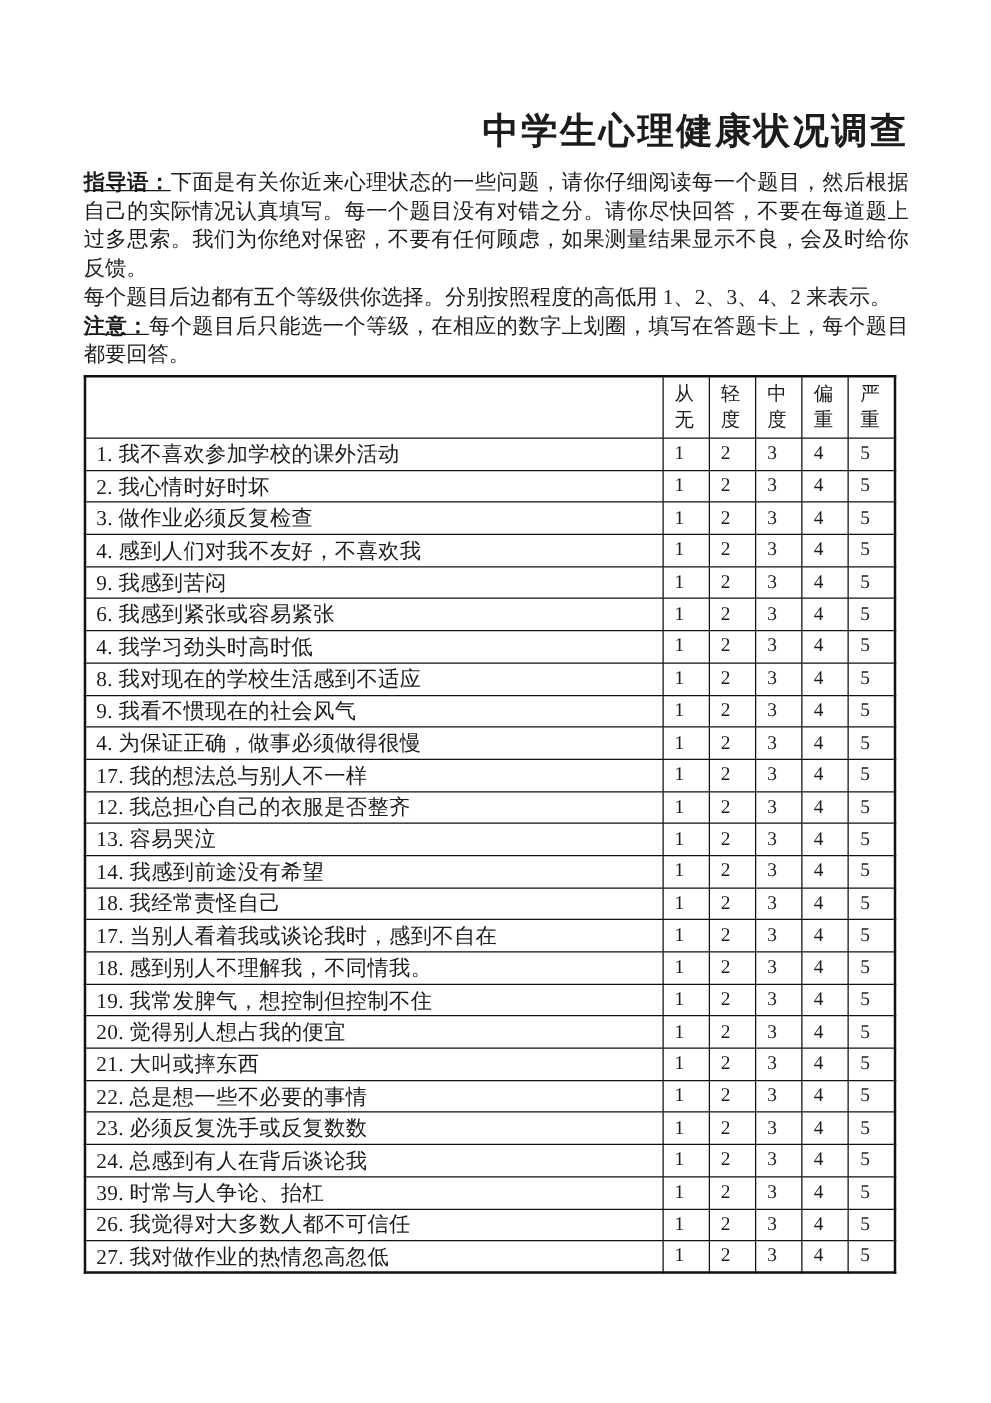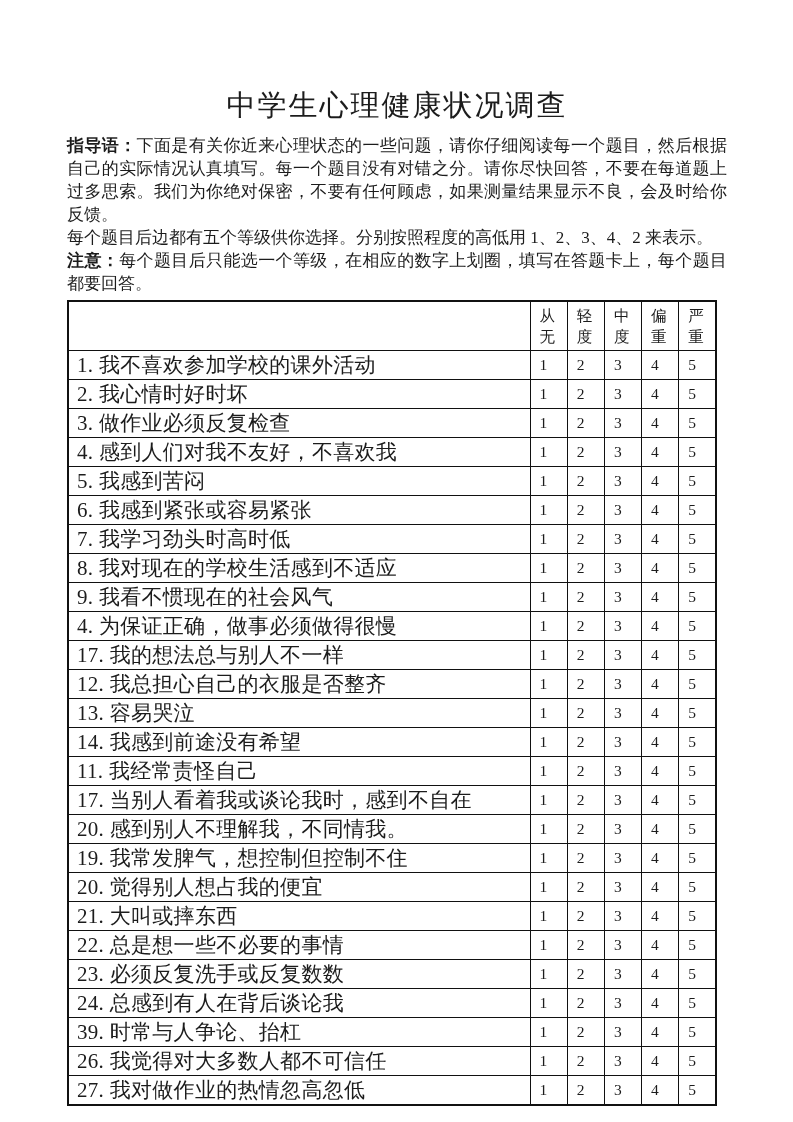--- a/index.html
+++ b/index.html
@@ -18,33 +18,34 @@
     box-sizing: border-box;
     width: 793px;
     height: 1122px;
     padding: 86px 66px 0 67px;
   }
   .doc-title {
     width: 660px;
     margin: 0 0 10px 0;
     font-size: 29px;
     line-height: 38px;
-    font-weight: normal;
-    text-align: center;
+    font-weight: bold;
+    text-align: right;
     letter-spacing: 2px;
   }
   .para {
     width: 660px;
     margin: 0;
     font-size: 17px;
     line-height: 23px;
     text-align: justify;
   }
   .para b {
     font-weight: bold;
+    text-decoration: underline;
   }
   table.survey {
     margin-top: 5px;
     width: 648px;
     border-collapse: collapse;
     table-layout: fixed;
     border: 2px solid #111111;
   }
   table.survey th, table.survey td {
     border: 1px solid #111111;
@@ -62,21 +63,21 @@
     font-size: 15.5px;
     line-height: 21px;
     white-space: pre-line;
   }
   th.q-head {
     height: 47px;
   }
   td.q-cell {
     height: 25.7px;
     padding: 0 2px 0 8px;
-    font-size: 21px;
+    font-size: 17px;
     letter-spacing: 0.3px;
     white-space: nowrap;
     overflow: hidden;
   }
   td.v-cell {
     height: 25.7px;
     padding: 0 0 0 9px;
     font-size: 15.5px;
     cursor: default;
   }
@@ -145,37 +146,37 @@
         </tr>
         <tr>
           <td class="q-cell">4. 感到人们对我不友好，不喜欢我</td>
           <td class="v-cell">1</td>
           <td class="v-cell">2</td>
           <td class="v-cell">3</td>
           <td class="v-cell">4</td>
           <td class="v-cell">5</td>
         </tr>
         <tr>
-          <td class="q-cell">5. 我感到苦闷</td>
+          <td class="q-cell">9. 我感到苦闷</td>
           <td class="v-cell">1</td>
           <td class="v-cell">2</td>
           <td class="v-cell">3</td>
           <td class="v-cell">4</td>
           <td class="v-cell">5</td>
         </tr>
         <tr>
           <td class="q-cell">6. 我感到紧张或容易紧张</td>
           <td class="v-cell">1</td>
           <td class="v-cell">2</td>
           <td class="v-cell">3</td>
           <td class="v-cell">4</td>
           <td class="v-cell">5</td>
         </tr>
         <tr>
-          <td class="q-cell">7. 我学习劲头时高时低</td>
+          <td class="q-cell">4. 我学习劲头时高时低</td>
           <td class="v-cell">1</td>
           <td class="v-cell">2</td>
           <td class="v-cell">3</td>
           <td class="v-cell">4</td>
           <td class="v-cell">5</td>
         </tr>
         <tr>
           <td class="q-cell">8. 我对现在的学校生活感到不适应</td>
           <td class="v-cell">1</td>
           <td class="v-cell">2</td>
@@ -225,37 +226,37 @@
         </tr>
         <tr>
           <td class="q-cell">14. 我感到前途没有希望</td>
           <td class="v-cell">1</td>
           <td class="v-cell">2</td>
           <td class="v-cell">3</td>
           <td class="v-cell">4</td>
           <td class="v-cell">5</td>
         </tr>
         <tr>
-          <td class="q-cell">11. 我经常责怪自己</td>
+          <td class="q-cell">18. 我经常责怪自己</td>
           <td class="v-cell">1</td>
           <td class="v-cell">2</td>
           <td class="v-cell">3</td>
           <td class="v-cell">4</td>
           <td class="v-cell">5</td>
         </tr>
         <tr>
           <td class="q-cell">17. 当别人看着我或谈论我时，感到不自在</td>
           <td class="v-cell">1</td>
           <td class="v-cell">2</td>
           <td class="v-cell">3</td>
           <td class="v-cell">4</td>
           <td class="v-cell">5</td>
         </tr>
         <tr>
-          <td class="q-cell">20. 感到别人不理解我，不同情我。</td>
+          <td class="q-cell">18. 感到别人不理解我，不同情我。</td>
           <td class="v-cell">1</td>
           <td class="v-cell">2</td>
           <td class="v-cell">3</td>
           <td class="v-cell">4</td>
           <td class="v-cell">5</td>
         </tr>
         <tr>
           <td class="q-cell">19. 我常发脾气，想控制但控制不住</td>
           <td class="v-cell">1</td>
           <td class="v-cell">2</td>

